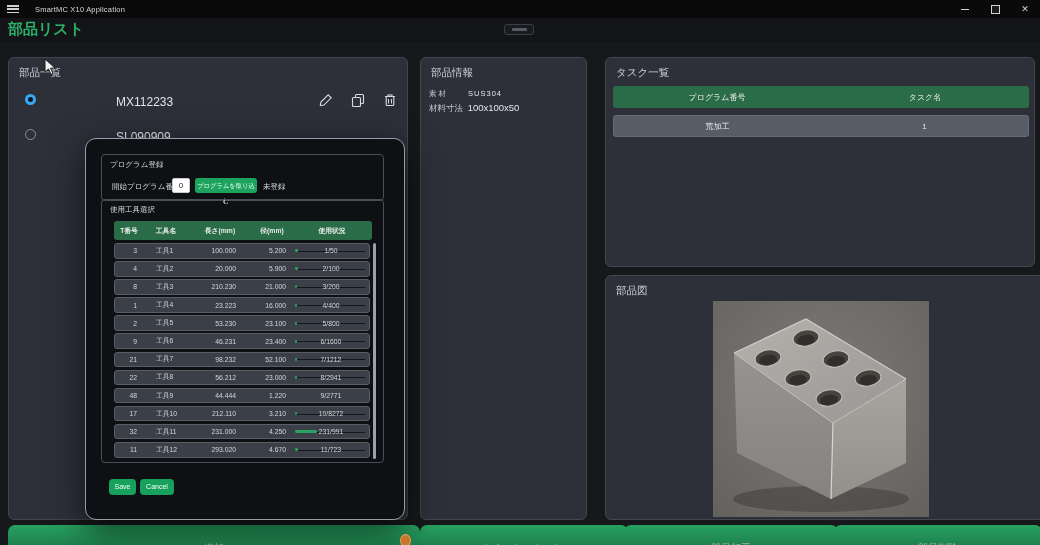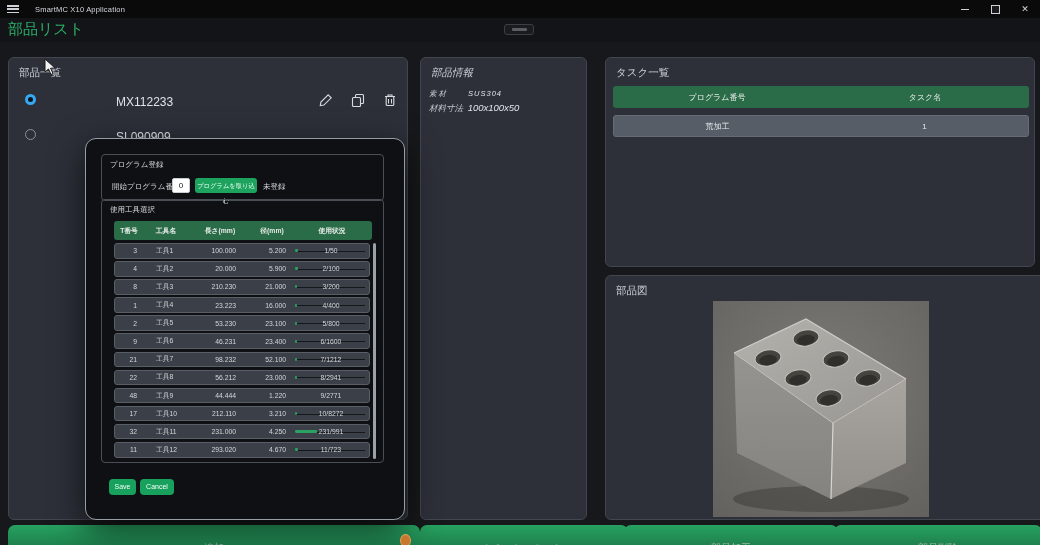--- a/index.html
+++ b/index.html
@@ -13,28 +13,28 @@
   .titlebar{position:absolute;left:0;top:0;width:1040px;height:18px;background:#0a0a0b;display:flex;align-items:center;}
   .hamburger{width:12px;height:8px;margin-left:7px;display:flex;flex-direction:column;justify-content:space-between;cursor:pointer;}
   .hamburger i{display:block;height:1.5px;background:#cfd3d8;}
   .app-title{margin-left:16px;font-size:7.5px;color:#d4d7db;letter-spacing:.2px;}
   .win-controls{margin-left:auto;display:flex;height:100%;}
   .win-btn{width:30px;height:100%;display:flex;align-items:center;justify-content:center;color:#cfd3d8;font-size:9px;}
   .win-btn .min-glyph{display:block;width:8px;height:1px;background:#cfd3d8;}
   .win-btn .max-glyph{display:block;width:7px;height:7px;border:1px solid #cfd3d8;background:#1b1b1d;}
   
   .pageheader{position:absolute;left:0;top:18px;width:1040px;height:24px;background:#131417;}
-  .page-title{position:absolute;left:8px;top:2px;font-size:15px;font-weight:normal;color:#2bb168;}
+  .page-title{position:absolute;left:8px;top:2px;font-size:15px;font-weight:bold;color:#2bb168;}
   .drag-pill{position:absolute;left:504px;top:6px;width:28px;height:9px;border:1px solid #3b3e44;border-radius:3px;background:#1a1b1e;display:flex;align-items:center;justify-content:center;}
   .drag-pill i{display:block;width:15px;height:3px;background:#585c63;border-radius:1px;}
   
   .panel{position:absolute;background:#2d3039;border:1px solid #42474f;border-radius:6px;box-sizing:border-box;}
   .panel-title{position:absolute;left:10px;top:8px;font-size:10.5px;color:#ccd1d7;}
   #panel-parts{left:8px;top:57px;width:400px;height:463px;}
-  #panel-info{left:420px;top:57px;width:167px;height:463px;font-style:italic;}
+  #panel-info{left:420px;top:57px;width:167px;height:463px;}
   #panel-tasks{left:605px;top:57px;width:430px;height:210px;}
   #panel-drawing{left:605px;top:275px;width:490px;height:245px;}
   
   .parts-list{position:absolute;left:0;top:26px;right:0;}
   .part-row{position:relative;height:35px;}
   .radio{position:absolute;left:16px;top:10px;width:11px;height:11px;border-radius:50%;box-sizing:border-box;}
   .radio.sel{border:3.5px solid #35a9f1;background:#10151b;}
   .radio.unsel{border:1.5px solid #8b9097;background:transparent;}
   .part-label{position:absolute;left:107px;top:11px;font-size:12px;color:#dfe3e8;}
   .row-icons{position:absolute;right:10px;top:9px;display:flex;gap:18px;}

